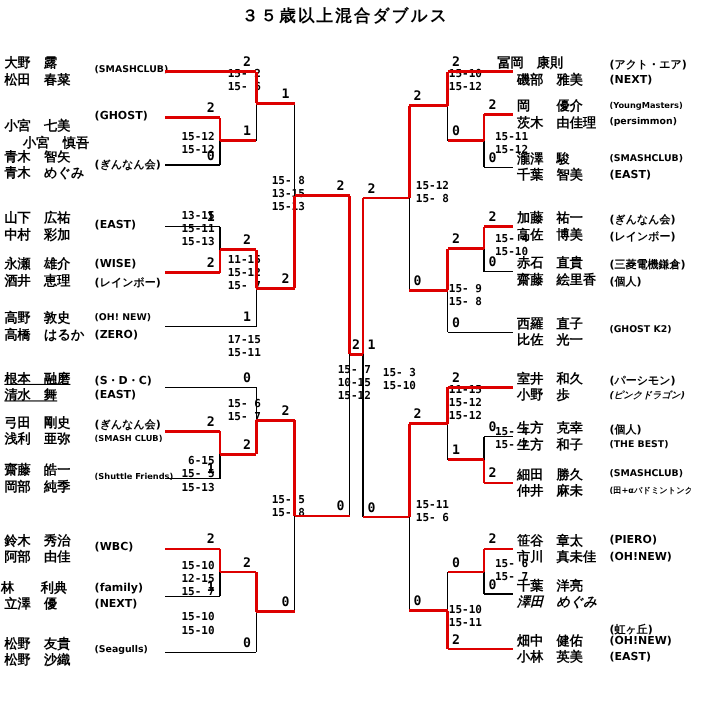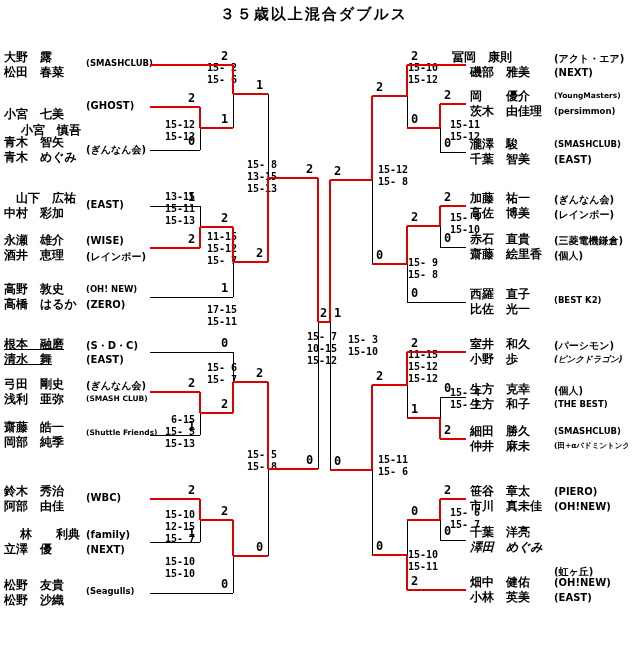--- a/index.html
+++ b/index.html
@@ -24,21 +24,21 @@
   <div class="title">３５歳以上混合ダブルス</div>
 <div class="nm" style="left: 4px; top: 51px;">大野　露</div>
     <div class="nm" style="left: 4px; top: 66px;">松田　春菜</div>
     <div class="club md" style="left: 86px; top: 58px;">(SMASHCLUB)</div>
     <div class="nm" style="left: 21px; top: 93px; margin-top: 31px;">小宮　慎吾</div>
     <div class="nm" style="left: 4px; top: 108px;">小宮　七美</div>
     <div class="club" style="left: 86px; top: 100px;">(GHOST)</div>
     <div class="nm" style="left: 4px; top: 136px;">青木　智矢</div>
     <div class="nm" style="left: 4px; top: 151px;">青木　めぐみ</div>
     <div class="club" style="left: 86px; top: 143px;">(ぎんなん会)</div>
-    <div class="nm" style="left: 16px; top: 192px;">山下　広祐</div>
+    <div class="nm" style="left: 4px; top: 192px;">山下　広祐</div>
     <div class="nm" style="left: 4px; top: 207px;">中村　彩加</div>
     <div class="club" style="left: 86px; top: 199px;">(EAST)</div>
     <div class="nm" style="left: 4px; top: 234px;">永瀬　雄介</div>
     <div class="nm" style="left: 4px; top: 249px;">酒井　恵理</div>
     <div class="club" style="left: 86px; top: 235px;">(WISE)</div>
     <div class="club" style="left: 86px; top: 250px;">(レインボー)</div>
     <div class="nm" style="left: 4px; top: 283px;">高野　敦史</div>
     <div class="nm" style="left: 4px; top: 298px;">高橋　はるか</div>
     <div class="club md" style="left: 86px; top: 284px;">(OH! NEW)</div>
     <div class="club" style="left: 86px; top: 299px;">(ZERO)</div>
@@ -49,21 +49,21 @@
     <div class="nm" style="left: 4px; top: 378px;">弓田　剛史</div>
     <div class="nm" style="left: 4px; top: 393px;">浅利　亜弥</div>
     <div class="club" style="left: 86px; top: 379px;">(ぎんなん会)</div>
     <div class="club sm" style="left: 86px; top: 394px;">(SMASH CLUB)</div>
     <div class="nm" style="left: 4px; top: 421px;">齋藤　皓一</div>
     <div class="nm" style="left: 4px; top: 436px;">岡部　純季</div>
     <div class="club sm" style="left: 86px; top: 428px;">(Shuttle Friends)</div>
     <div class="nm" style="left: 4px; top: 485px;">鈴木　秀治</div>
     <div class="nm" style="left: 4px; top: 500px;">阿部　由佳</div>
     <div class="club" style="left: 86px; top: 492px;">(WBC)</div>
-    <div class="nm" style="left: 20px; top: 528px;">林　　利典</div>
+    <div class="nm" style="left: 1px; top: 528px;">林　　利典</div>
     <div class="nm" style="left: 4px; top: 543px;">立澤　優</div>
     <div class="club" style="left: 86px; top: 529px; text-align: center;">(family)</div>
     <div class="club" style="left: 86px; top: 544px;">(NEXT)</div>
     <div class="nm" style="left: 4px; top: 579px;">松野　友貴</div>
     <div class="nm" style="left: 4px; top: 594px;">松野　沙織</div>
     <div class="club md" style="left: 86px; top: 586px;">(Seagulls)</div>
     <div class="nm" style="left: 452px; top: 51px;">冨岡　康則</div>
     <div class="nm" style="left: 470px; top: 66px;">磯部　雅美</div>
     <div class="club" style="left: 554px; top: 52px;">(アクト・エア)</div>
     <div class="club" style="left: 554px; top: 67px;">(NEXT)</div>
@@ -78,21 +78,21 @@
     <div class="nm" style="left: 470px; top: 192px;">加藤　祐一</div>
     <div class="nm" style="left: 470px; top: 207px;">高佐　博美</div>
     <div class="club" style="left: 554px; top: 193px;">(ぎんなん会)</div>
     <div class="club" style="left: 554px; top: 208px;">(レインボー)</div>
     <div class="nm" style="left: 470px; top: 233px;">赤石　直貴</div>
     <div class="nm" style="left: 470px; top: 248px;">齋藤　絵里香</div>
     <div class="club" style="left: 554px; top: 234px;">(三菱電機鎌倉)</div>
     <div class="club" style="left: 554px; top: 249px;">(個人)</div>
     <div class="nm" style="left: 470px; top: 288px;">西羅　直子</div>
     <div class="nm" style="left: 470px; top: 303px;">比佐　光一</div>
-    <div class="club md" style="left: 554px; top: 295px;">(BEST K2)</div>
+    <div class="club md" style="left: 554px; top: 295px;">(GHOST K2)</div>
     <div class="nm" style="left: 470px; top: 338px;">室井　和久</div>
     <div class="nm" style="left: 470px; top: 353px;">小野　歩</div>
     <div class="club" style="left: 554px; top: 339px;">(パーシモン)</div>
     <div class="club md" style="left: 554px; top: 354px; font-style: italic;">(ピンクドラゴン)</div>
     <div class="nm" style="left: 470px; top: 383px;">生方　克幸</div>
     <div class="nm" style="left: 470px; top: 398px;">生方　和子</div>
     <div class="club" style="left: 554px; top: 384px;">(個人)</div>
     <div class="club md" style="left: 554px; top: 399px;">(THE BEST)</div>
     <div class="nm" style="left: 470px; top: 425px;">細田　勝久</div>
     <div class="nm" style="left: 470px; top: 440px;">仲井　麻未</div>

